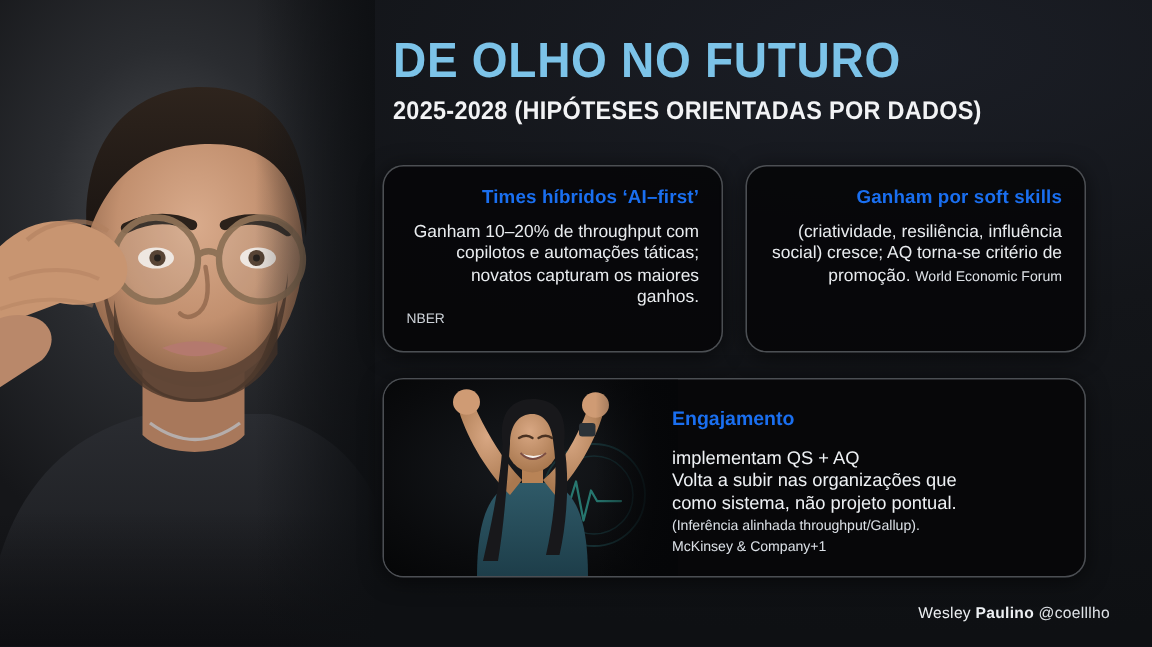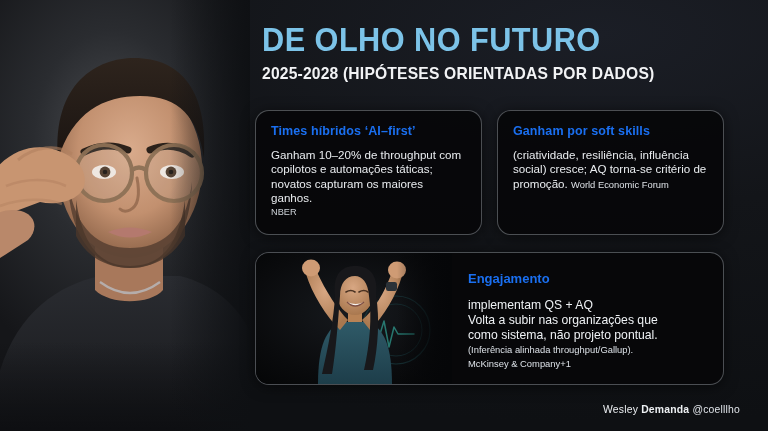--- a/index.html
+++ b/index.html
@@ -48,41 +48,41 @@
     border-radius:14px;background:rgba(6,7,9,.92);
     box-shadow:0 2px 14px rgba(0,0,0,.55);
     box-sizing:border-box;overflow:hidden;
   }
   .card-1{left:255px;top:110px;width:227px;height:125px;}
   .card-2{left:497px;top:110px;width:227px;height:125px;}
   .card-3{left:255px;top:252px;width:469px;height:133px;}
   .card-pad{padding:13px 15px 10px 15px;}
   .c-head{
     color:#1a6ff0;font-size:12.5px;font-weight:700;line-height:15px;
-    margin:0 0 9px 0;letter-spacing:.1px;
+    margin:0 0 9px 0;letter-spacing:.1px;text-align:right;
   }
   .c-body{
-    color:#e9ecef;font-size:11.6px;line-height:14.4px;font-weight:400;margin:0;
+    color:#e9ecef;font-size:11.6px;line-height:14.4px;font-weight:400;margin:0;text-align:right;
   }
   .c-src{
     color:#cdd2d8;font-size:9.2px;line-height:12px;font-weight:400;
   }
   .c-src-inline{color:#dde1e6;font-size:9.4px;font-weight:400;}
   
   .c3-photo{
     position:absolute;left:0;top:0;width:196px;height:100%;overflow:hidden;
     background:radial-gradient(75% 70% at 50% 45%, #171a1e 0%, #0a0b0d 70%, #050607 100%);
   }
   .c3-photo svg{position:absolute;inset:0;width:100%;height:100%;}
   .c3-photo .pfade{
     position:absolute;top:0;right:0;width:55px;height:100%;
     background:linear-gradient(to right, rgba(5,6,8,0) 0%, rgba(5,6,8,.85) 70%, rgba(5,6,8,1) 100%);
   }
   .c3-text{
-    position:absolute;left:212px;top:0;right:0;height:100%;
+    position:absolute;left:192px;top:0;right:0;height:100%;
     padding:18px 14px 8px 0;box-sizing:border-box;
   }
   .c3-head{
     color:#1a6ff0;font-size:13px;font-weight:700;line-height:15px;margin:0 0 12px 0;
   }
   .c3-body{color:#eef1f4;font-size:12.2px;line-height:15px;margin:0;}
   .c3-sub{color:#dbe0e6;font-size:9.4px;line-height:12.6px;margin-top:1px;}
   
   .footer{
     position:absolute;right:28px;bottom:16px;
@@ -232,16 +232,16 @@
       <p class="c3-head">Engajamento</p>
       <p class="c3-body">implementam QS + AQ</p>
       <p class="c3-body">Volta a subir nas organizações que</p>
       <p class="c3-body">como sistema, não projeto pontual.</p>
       <div class="c3-sub">(Inferência alinhada throughput/Gallup).</div>
       <div class="c3-sub">McKinsey &amp; Company+1</div>
     </div>
   </div>
 
   <div class="footer">
-    <span>Wesley </span><b>Demanda</b><span class="handle"> @coelllho</span>
+    <span>Wesley </span><b>Paulino</b><span class="handle"> @coelllho</span>
   </div>
 
 </div>
 
 </body></html>

